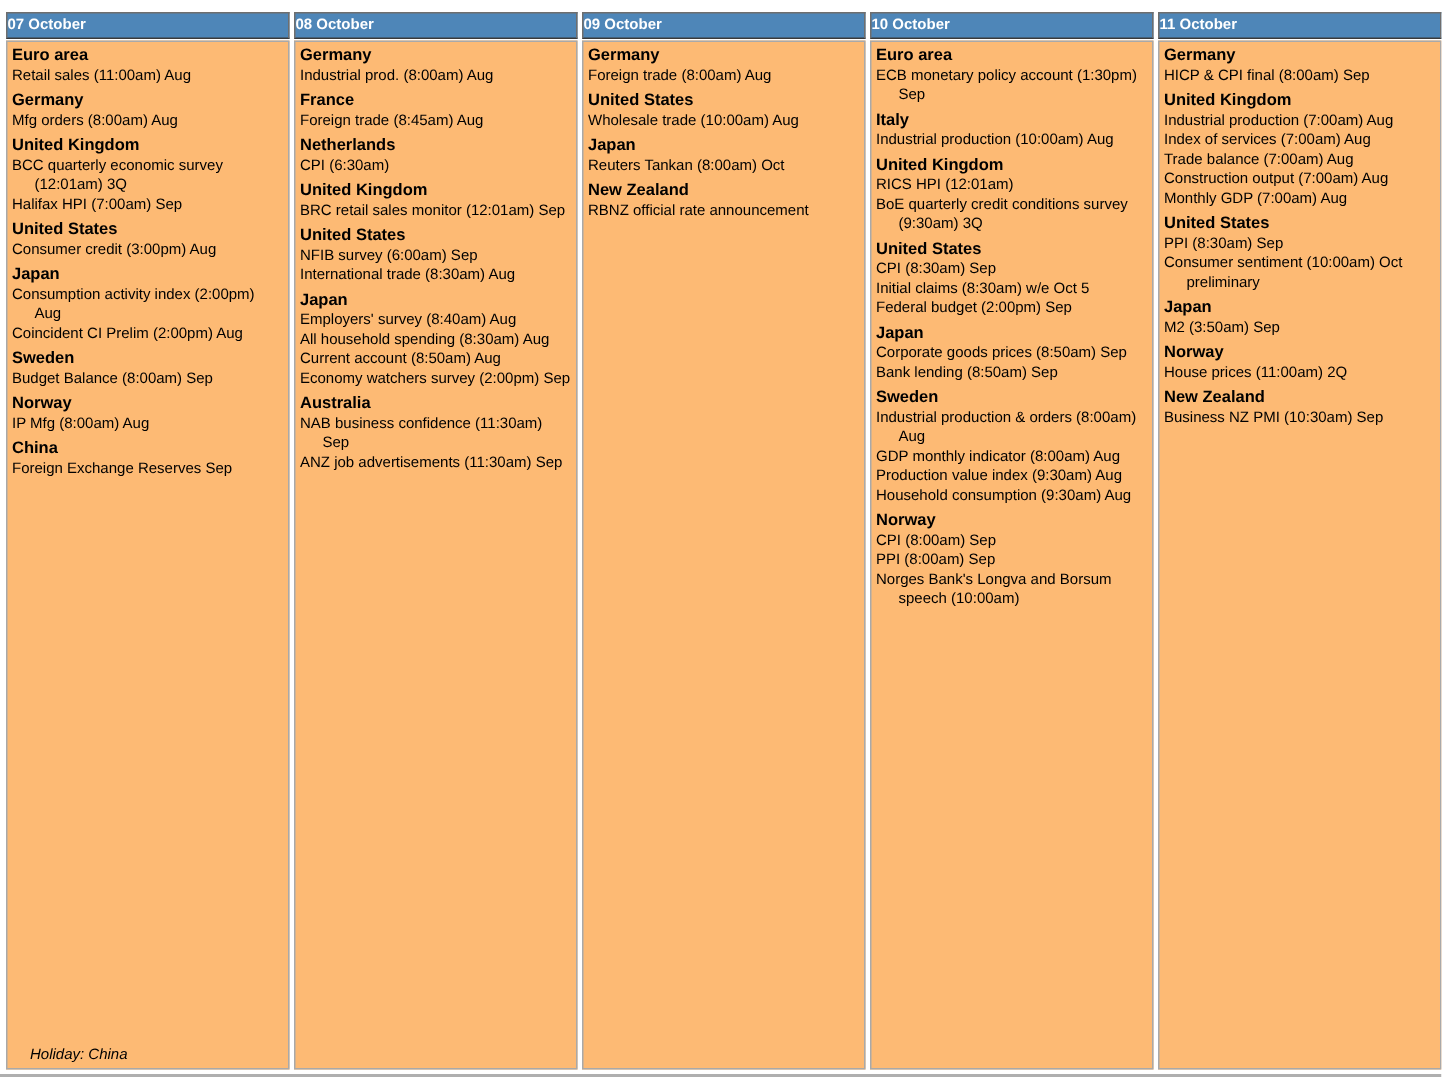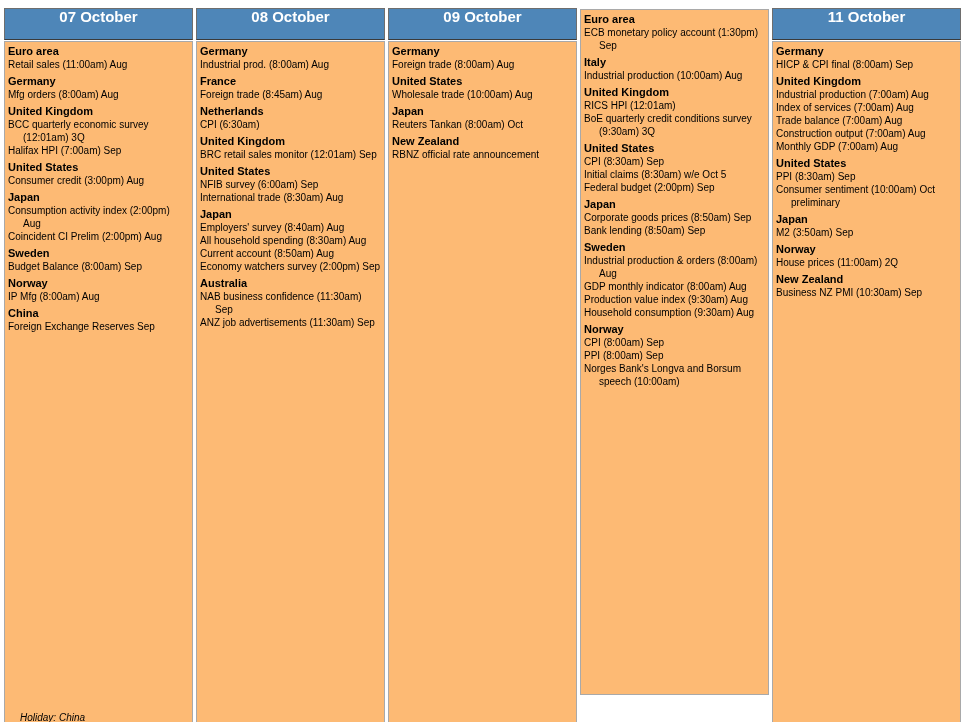--- a/index.html
+++ b/index.html
@@ -19,28 +19,28 @@
     width: 954px;
   }
   .col {
     flex: 0 0 189px;
     width: 189px;
     display: flex;
     flex-direction: column;
   }
   .col-header {
     box-sizing: border-box;
-    height: 32px;
+    height: 18px;
     background: var(--header-bg, #4E86B8);
     border: 1px solid #6e6e6e;
     border-bottom-color: #3a3a3a;
     color: var(--header-text, #ffffff);
     font-weight: bold;
-    font-size: 15px;
-    text-align: center;
+    font-size: 10px;
+    text-align: left;
     line-height: 16px;
   }
   .col-body {
     box-sizing: border-box;
     border: 1px solid var(--body-border, #A9A9A9);
     margin-top: 1px;
     height: 686px;
     padding: 3px 3px 2px 3px;
     display: flex;
     flex-direction: column;
@@ -170,20 +170,21 @@
           <div class="country">Japan</div>
           <div class="event">Reuters Tankan (8:00am) Oct</div>
         </div>
         <div class="entry">
           <div class="country">New Zealand</div>
           <div class="event">RBNZ official rate announcement</div>
         </div>
       </div>
     </div>
     <div class="col">
+      <div class="col-header">10 October</div>
       <div class="col-body">
         <div class="entry">
           <div class="country">Euro area</div>
           <div class="event">ECB monetary policy account (1:30pm) Sep</div>
         </div>
         <div class="entry">
           <div class="country">Italy</div>
           <div class="event">Industrial production (10:00am) Aug</div>
         </div>
         <div class="entry">

